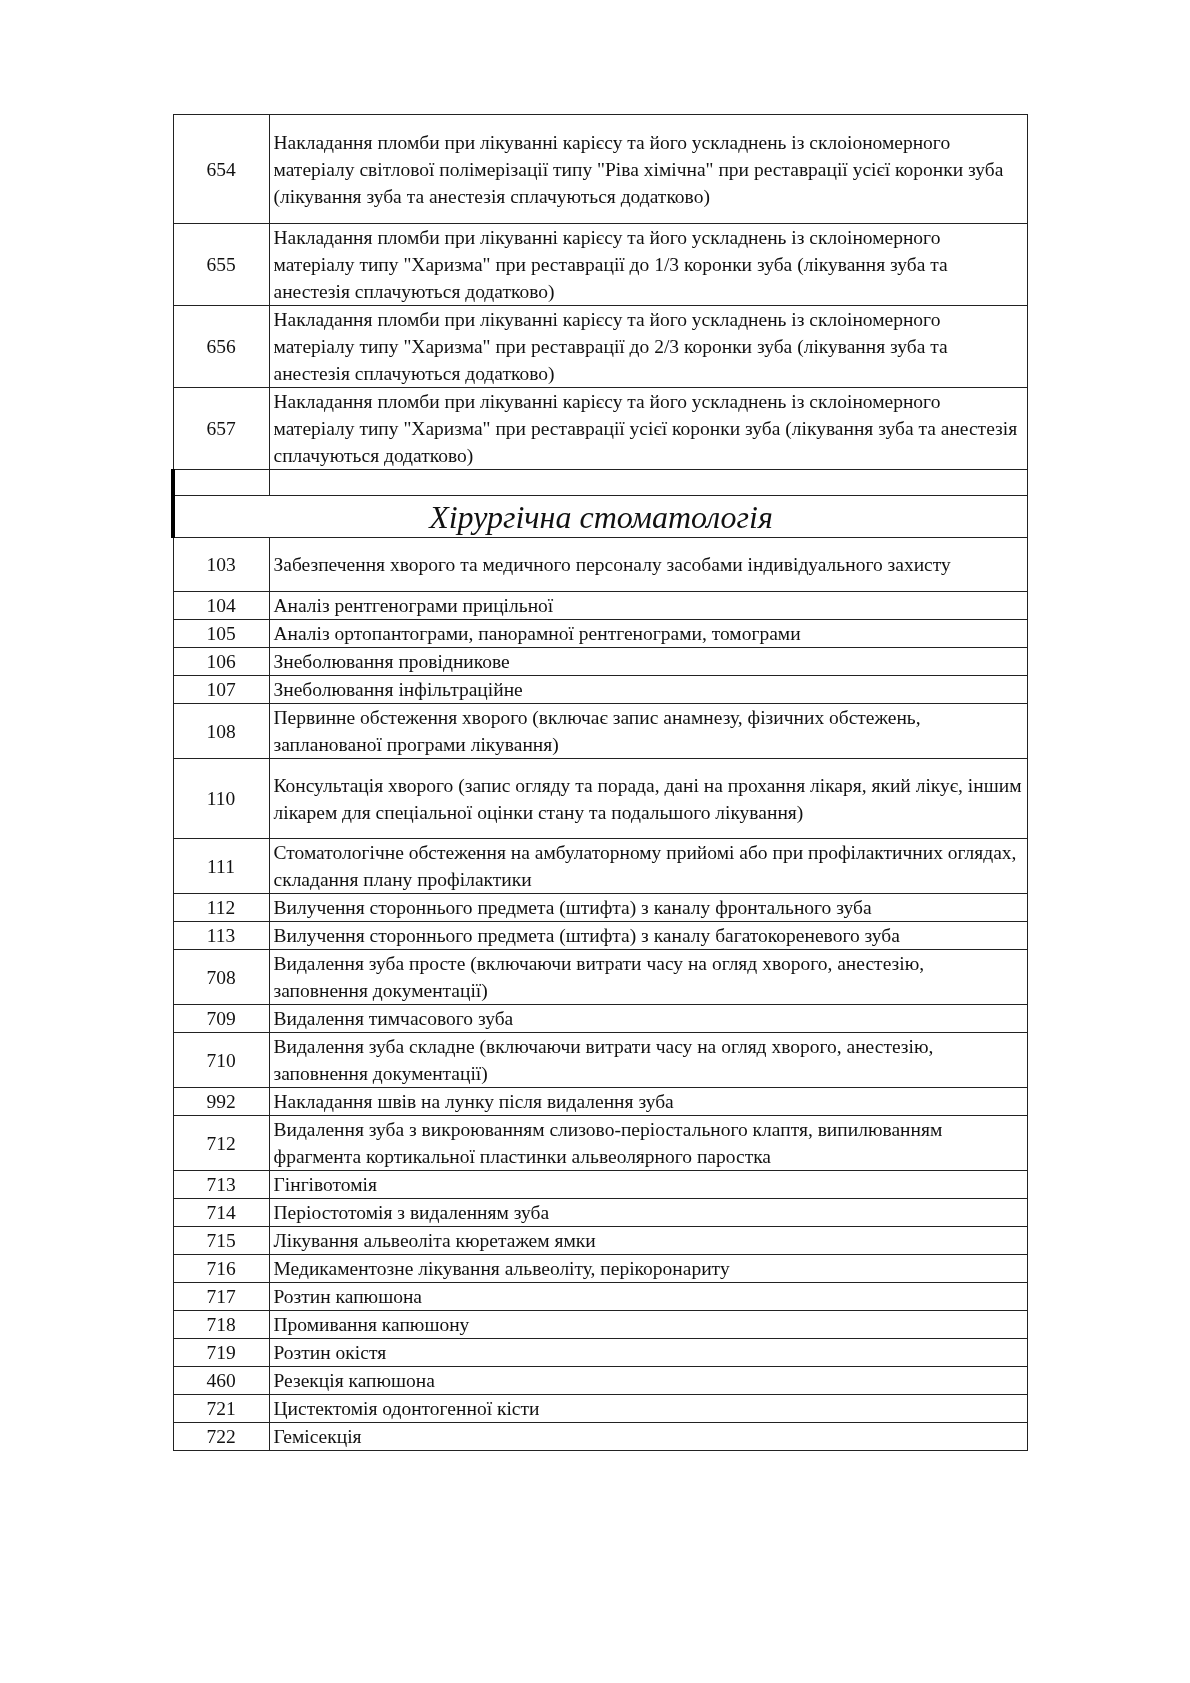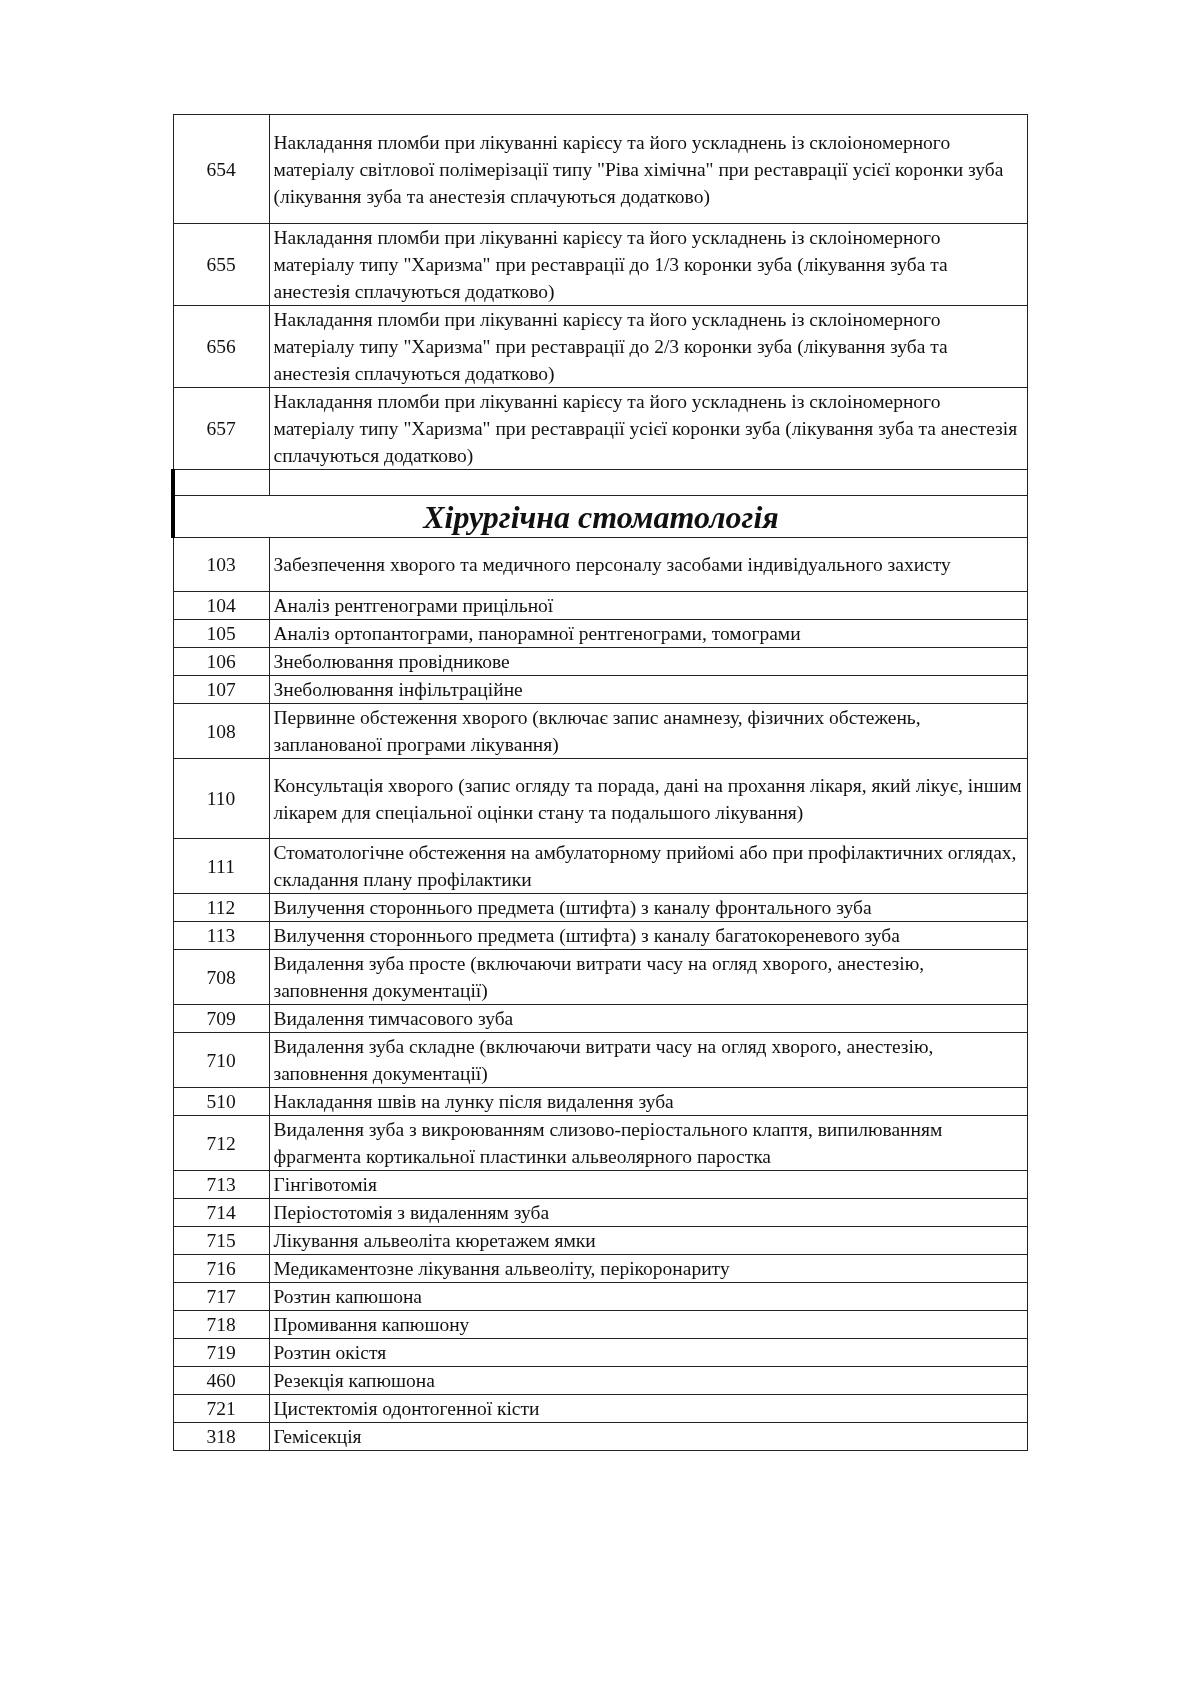--- a/index.html
+++ b/index.html
@@ -12,21 +12,21 @@
   .price-table col.code-col { width: 96px; }
   .price-table td.code { text-align: center; padding: 0; }
   .price-table td.desc { text-align: left; margin-left: 20px; }
   tr.h110 td { height: 108px; }
   tr.h82 td { height: 80px; }
   tr.h81 td { height: 79px; }
   tr.h55 td { height: 53px; }
   tr.h27 td { height: 25px; }
   tr.empty-row td { height: 25px; }
   tr.empty-row td:first-child, tr.section-row td { border-left: 4px solid #000; }
-  tr.section-row td { height: 41px; text-align: center; font-weight: bold; font-style: italic;
+  tr.section-row td { height: 41px; text-align: center; font-weight: normal; font-style: italic;
                       font-size: 32px; line-height: 40px; }
 </style>
 </head>
 <body>
 
 <table class="price-table">
   <colgroup>
       <col class="code-col">
       <col>
     </colgroup>
@@ -100,21 +100,21 @@
     </tr>
     <tr class="h27">
       <td class="code">709</td>
       <td class="desc">Видалення тимчасового зуба</td>
     </tr>
     <tr class="h55">
       <td class="code">710</td>
       <td class="desc">Видалення зуба складне (включаючи витрати часу на огляд хворого, анестезію, заповнення документації)</td>
     </tr>
     <tr class="h27">
-      <td class="code">510</td>
+      <td class="code">992</td>
       <td class="desc">Накладання швів на лунку після видалення зуба</td>
     </tr>
     <tr class="h55">
       <td class="code">712</td>
       <td class="desc">Видалення зуба з викроюванням слизово-періостального клаптя, випилюванням фрагмента кортикальної пластинки альвеолярного паростка</td>
     </tr>
     <tr class="h27">
       <td class="code">713</td>
       <td class="desc">Гінгівотомія</td>
     </tr>
@@ -144,17 +144,17 @@
     </tr>
     <tr class="h27">
       <td class="code">460</td>
       <td class="desc">Резекція капюшона</td>
     </tr>
     <tr class="h27">
       <td class="code">721</td>
       <td class="desc">Цистектомія одонтогенної кісти</td>
     </tr>
     <tr class="h27">
-      <td class="code">318</td>
+      <td class="code">722</td>
       <td class="desc">Гемісекція</td>
     </tr>
   </tbody>
 </table>
 
 </body></html>

